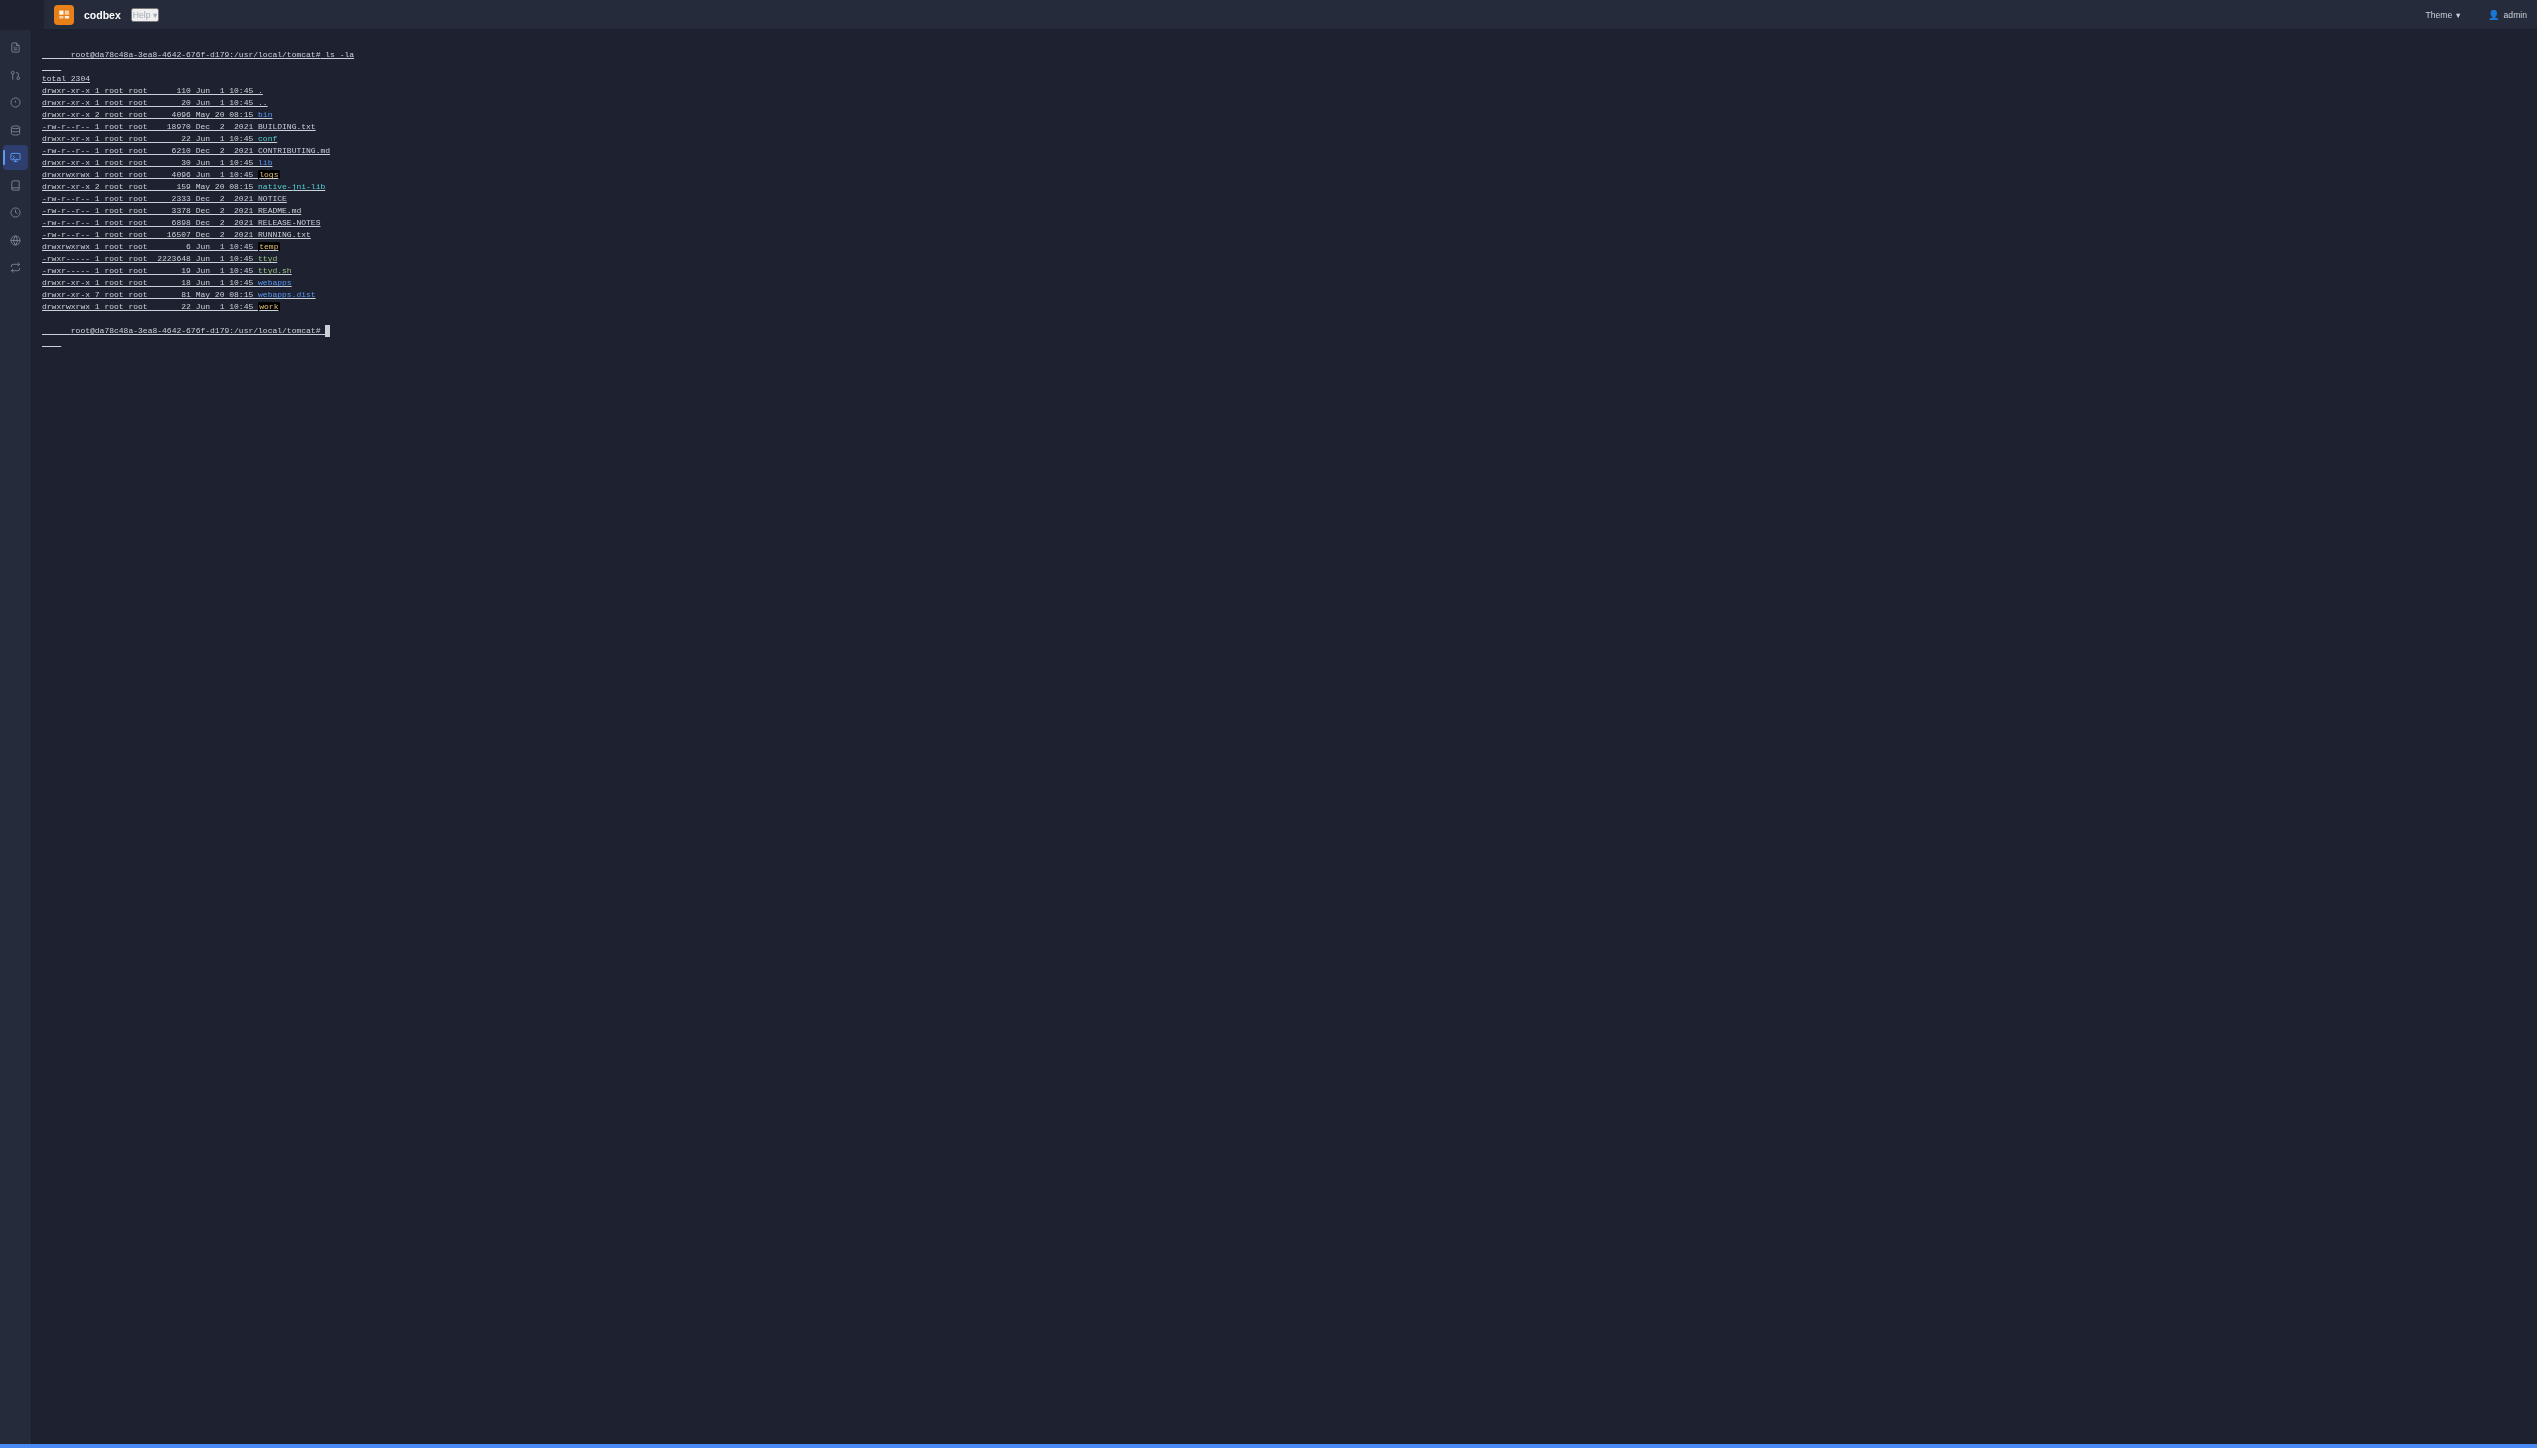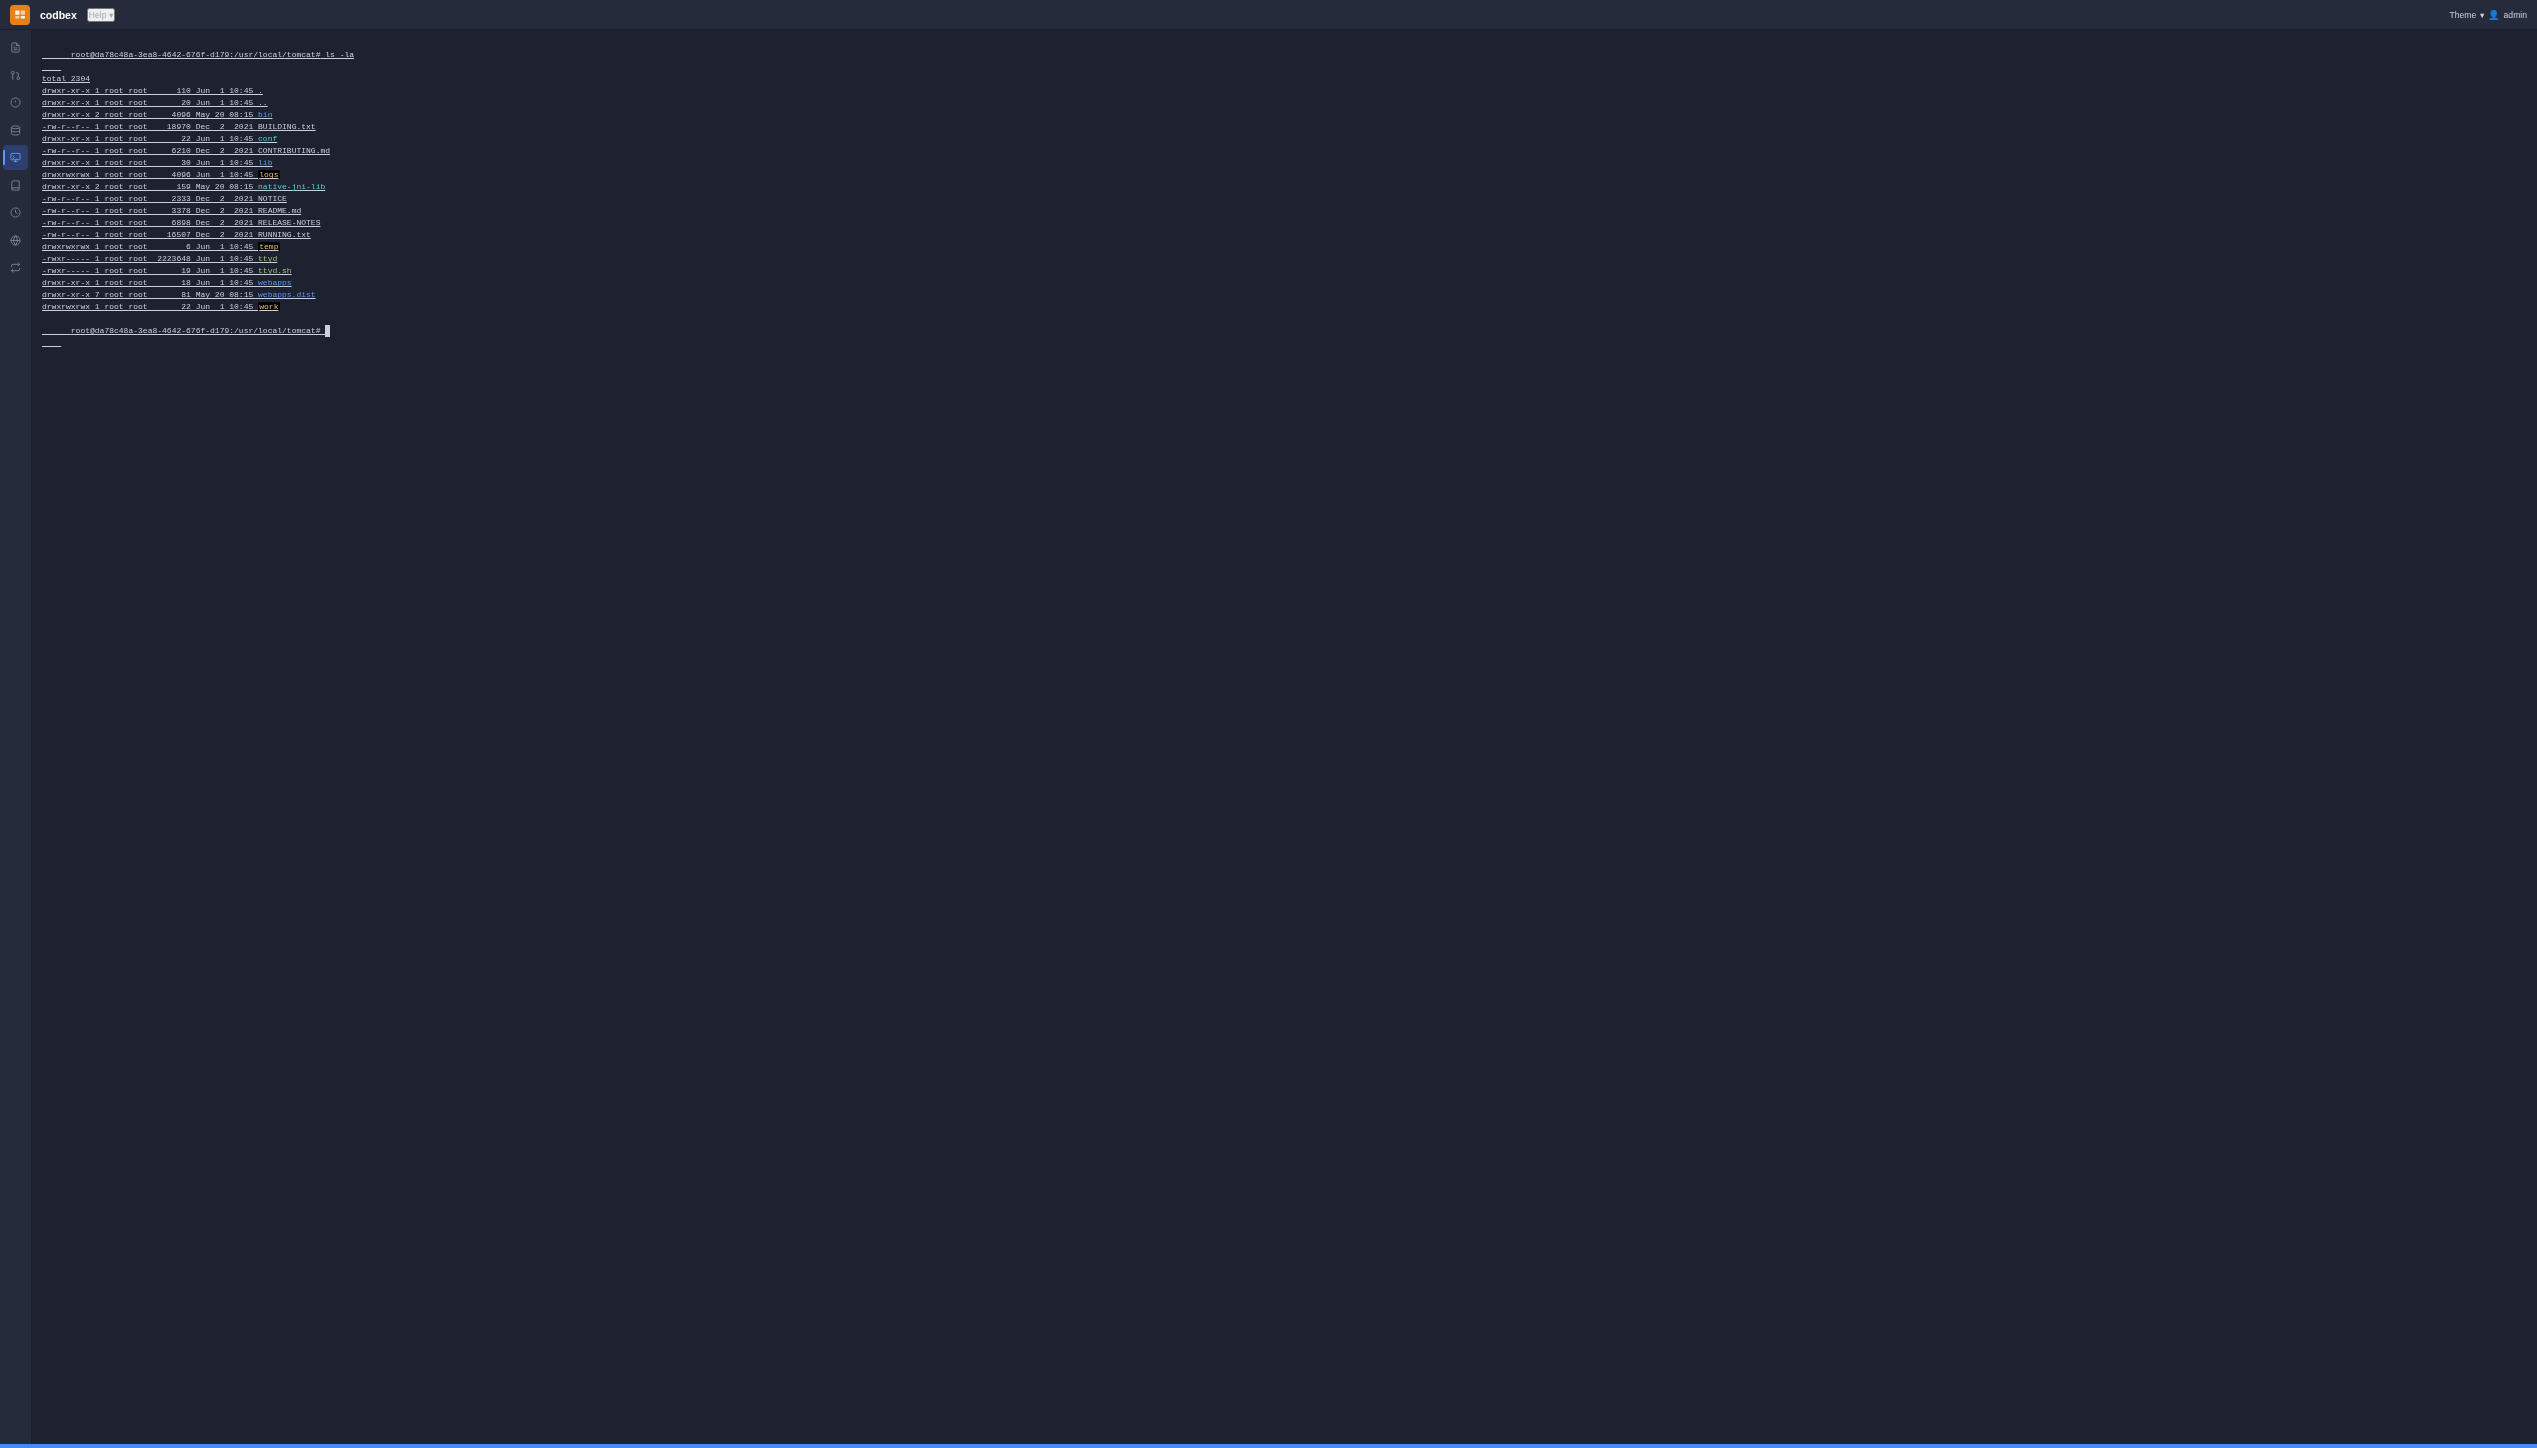--- a/index.html
+++ b/index.html
@@ -17,20 +17,21 @@
     
     .navbar {
       background: #252b3b;
       height: 30px;
       display: flex;
       align-items: center;
       padding: 0 10px;
       justify-content: space-between;
       flex-shrink: 0;
       border-bottom: 0.6px solid #1a1f2e;
+      margin-left: 44px;
     }
 
     .navbar-left {
       display: flex;
       align-items: center;
       gap: 10px;
     }
 
     .logo {
       width: 20px;
@@ -59,21 +60,21 @@
       font-size: 8.6px;
       display: flex;
       align-items: flex-start;
       gap: 2.5px;
       cursor: pointer;
     }
 
     .navbar-right {
       display: flex;
       align-items: center;
-      gap: 4px;
+      gap: 28px;
     }
 
     .theme-btn {
       color: #c9d1d9;
       font-family: sans-serif;
       font-size: 8.6px;
       display: flex;
       align-items: center;
       gap: 3.7px;
       cursor: pointer;

